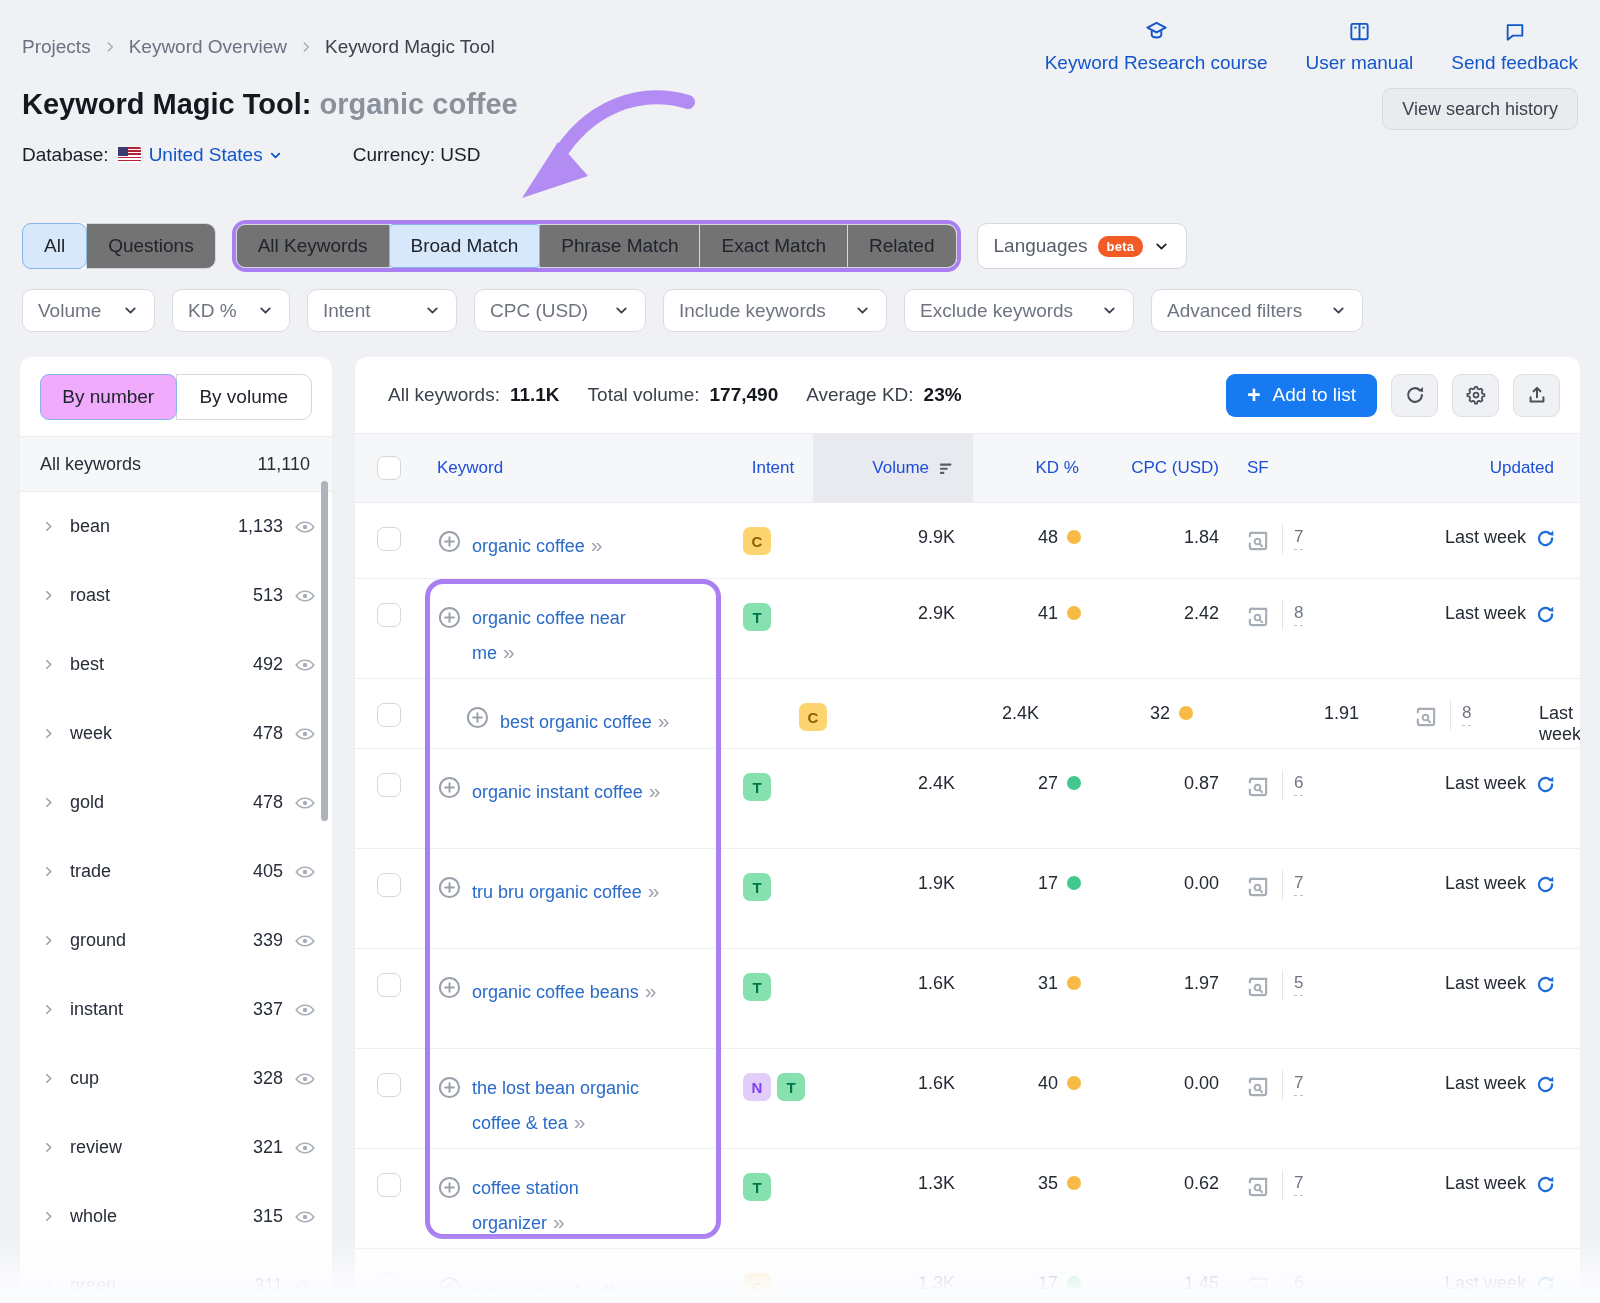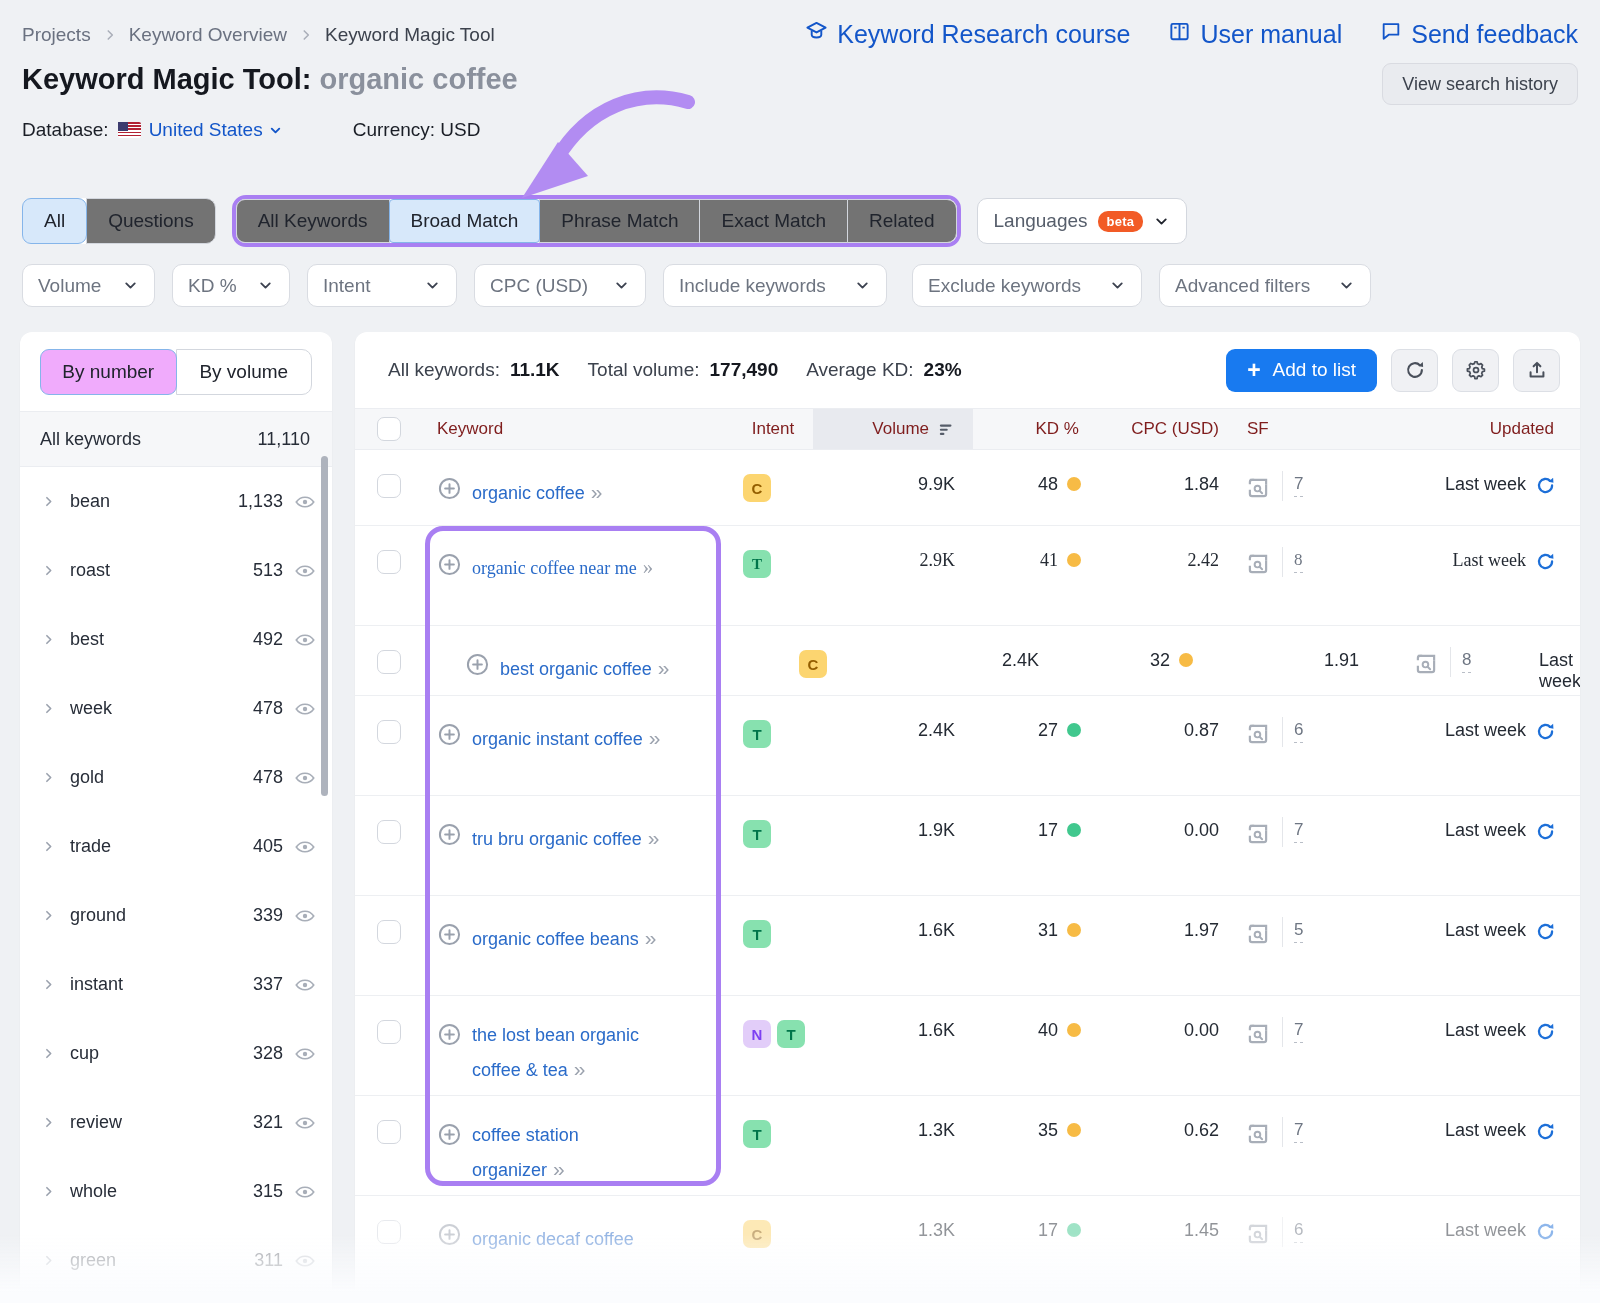--- a/index.html
+++ b/index.html
@@ -11,21 +11,21 @@
   svg { display:block; }
   button { font-family:inherit; background:none; border:none; cursor:pointer; }
 
   
   .hdr { padding:20px 22px 0 22px; position:relative; }
   .row1 { display:flex; justify-content:space-between; align-items:center; }
   .crumbs { display:flex; align-items:center; gap:12px; font-size:19px; color:#6a7180; }
   .crumb { color:#6a7180; }
   .crumb-sep { color:#a9aeb8; }
   .toplinks { display:flex; align-items:center; gap:38px; }
-  .toplink { display:flex; align-items:flex-start; gap:9px; color:#1356c9; font-size:25px; }
+  .toplink { display:flex; align-items:center; gap:9px; color:#1356c9; font-size:19px;flex-direction:column; }
   .toplink svg { color:#1356c9; }
 
   .row2 { display:flex; justify-content:space-between; align-items:flex-start; margin-top:14px; }
   .title { font-size:29px; font-weight:bold; color:#15181f; }
   .title .q { color:#8a909c; margin-left:8px; }
   .btn-history { height:42px; padding:0 19px; background:#e9ebef; border:1px solid #d9dbe1;
     border-radius:9px; font-size:18px; color:#3c424d; }
 
   .row3 { display:flex; align-items:center; margin-top:14px; font-size:19px; }
   .db-label { color:#1a1e26; margin-right:9px; }
@@ -58,21 +58,21 @@
   .filters { display:flex; gap:17px; margin-top:17px; padding:0 22px; }
   .pill { height:43px; border:1px solid #d9dce2; border-radius:10px; background:#fff;
     display:flex; align-items:center; justify-content:space-between; padding:0 15px;
     font-size:19px; color:#6d7480; gap:14px; }
   .pill svg { color:#3c4250; }
   .filters button:nth-of-type(1){ min-width:133px; }
   .filters button:nth-of-type(2){ min-width:118px; }
   .filters button:nth-of-type(3){ min-width:150px; }
   .filters button:nth-of-type(4){ min-width:172px; }
   .filters button:nth-of-type(5){ min-width:224px; }
-  .filters button:nth-of-type(6){ min-width:230px;margin-left:8px; }
+  .filters button:nth-of-type(6){ min-width:230px; }
   .filters button:nth-of-type(7){ min-width:212px; }
 
   
   .main { display:flex; gap:23px; padding:0 20px; margin-top:25px; align-items:flex-start; }
 
   
   .side { width:312px; background:#fff; border-radius:12px; position:relative; padding-top:17px; height:1000px;
     box-shadow:0 1px 2px rgba(30,40,60,.05); }
   .vtoggle { display:flex; margin:0 20px; }
   .tseg { flex:1; height:46px; font-size:19px; color:#20242d; background:#fff; border:1px solid #d3d7de;
@@ -97,22 +97,22 @@
   .sum-left { display:flex; align-items:baseline; gap:10px; font-size:19px; color:#3c424d; }
   .sum-left b { color:#15181f; margin-right:18px; }
   .sum-right { margin-left:auto; display:flex; align-items:center; gap:14px; }
   .btn-add { height:43px; background:#187af0; border-radius:9px; color:#fff; font-size:19px;
     display:flex; align-items:center; gap:12px; padding:0 21px; }
   .btn-add .plus { font-size:23px; font-weight:bold; line-height:1; }
   .btn-ico { width:47px; height:43px; background:#f0f1f4; border:1px solid #dcdfe5; border-radius:9px;
     display:flex; align-items:center; justify-content:center; color:#4a505b; }
 
   .grid { display:grid; grid-template-columns:68px 310px 80px 160px 120px 140px 110px 1fr; }
-  .thead { background:#f6f7f9; border-top:1px solid #ebedf1; border-bottom:1px solid #ebedf1; height:42px;
-    font-size:17px; color:#7f1d1d; align-items:center; }
+  .thead { background:#f6f7f9; border-top:1px solid #ebedf1; border-bottom:1px solid #ebedf1; height:70px;
+    font-size:17px; color:#1d4ed8; align-items:center; }
   .thead .c { display:flex; align-items:center; }
   .th-kw { padding-left:14px; }
   .th-intent { justify-content:center; }
   .th-vol { background:#e8eaef; height:100%; justify-content:flex-end; padding-right:18px; gap:9px; }
   .th-kd, .th-cpc { justify-content:flex-end; }
   .th-kd { padding-right:14px; } .th-cpc { padding-right:14px; }
   .th-sf { padding-left:14px; }
   .th-upd { justify-content:flex-end; padding-right:26px; }
 
   .rows { position:relative; }
@@ -614,21 +614,21 @@
           <div class="cell-upd">
             <span>Last week</span>
             <span style="color:#1d6fd8;">
               <svg width="21" height="21" viewBox="0 0 24 24">
                 <path d="M19.5 12a7.5 7.5 0 1 1-2.2-5.3" fill="none" stroke="currentColor" stroke-width="2.6" stroke-linecap="round"></path>
                 <polygon points="20.7,3 21.1,8.8 15.4,7.7" fill="currentColor"></polygon>
               </svg>
             </span>
           </div>
         </div>
-        <div class="grid trow" style="min-height: 100px; font-family: Liberation Serif, serif;">
+        <div class="grid trow" style="min-height: 100px;">
           <div class="cell-cb">
             <span class="cb"></span>
           </div>
           <div class="cell-kw">
             <span class="pluscircle">
               <svg width="25" height="25" viewBox="0 0 24 24">
                 <circle cx="12" cy="12" r="9.2" fill="none" stroke="currentColor" stroke-width="1.9"></circle>
                 <path d="M12 7.8v8.4M7.8 12h8.4" stroke="currentColor" stroke-width="1.9" stroke-linecap="round"></path>
               </svg>
             </span>

